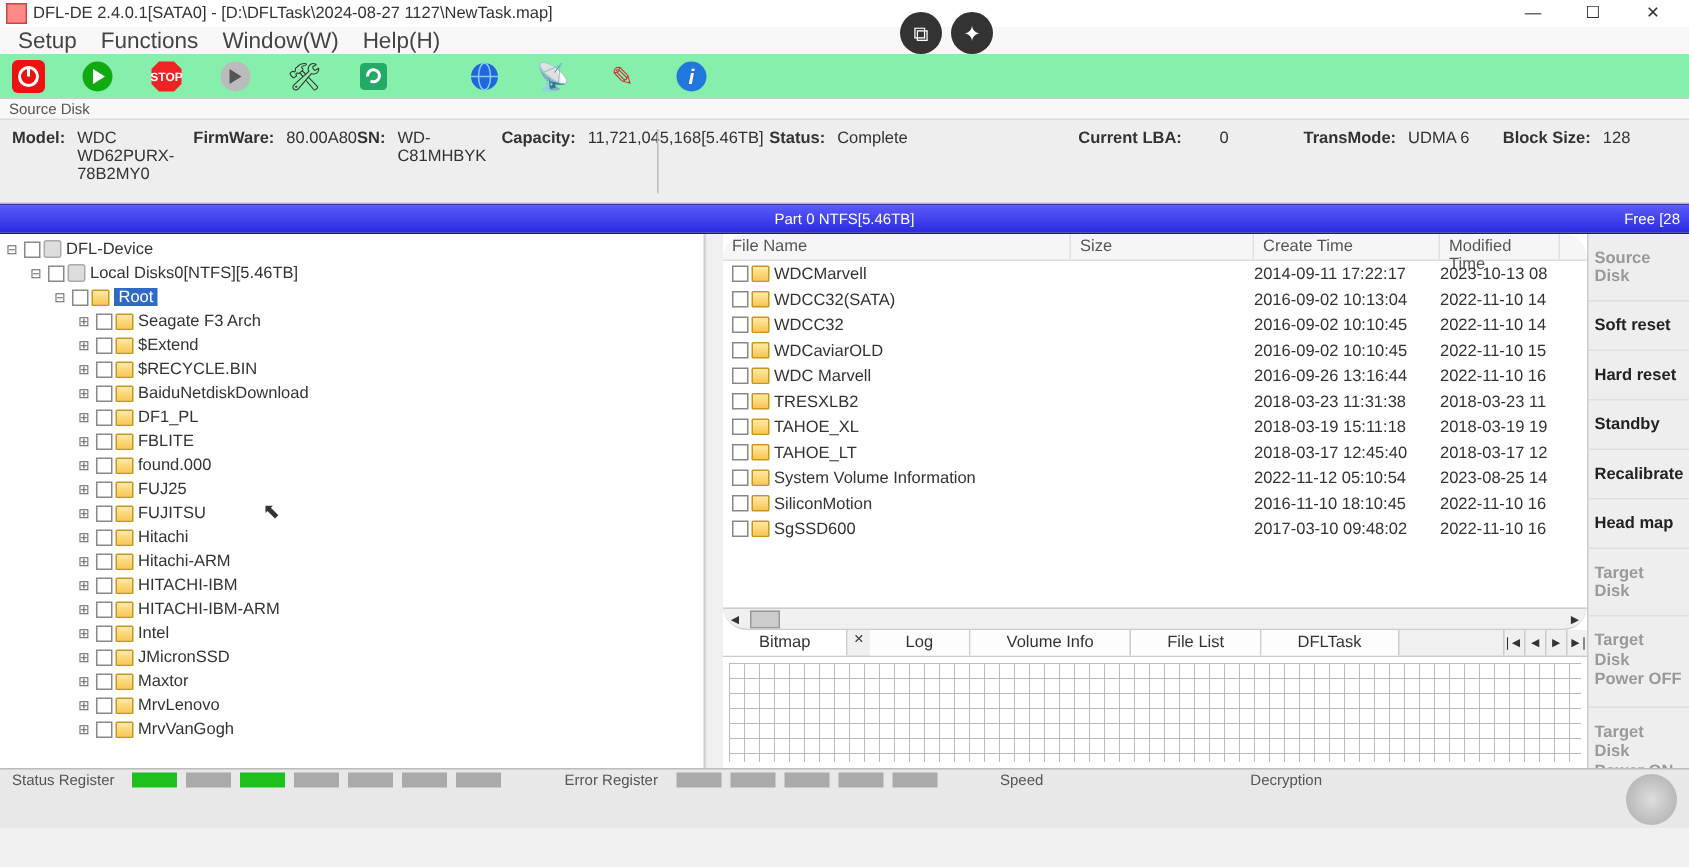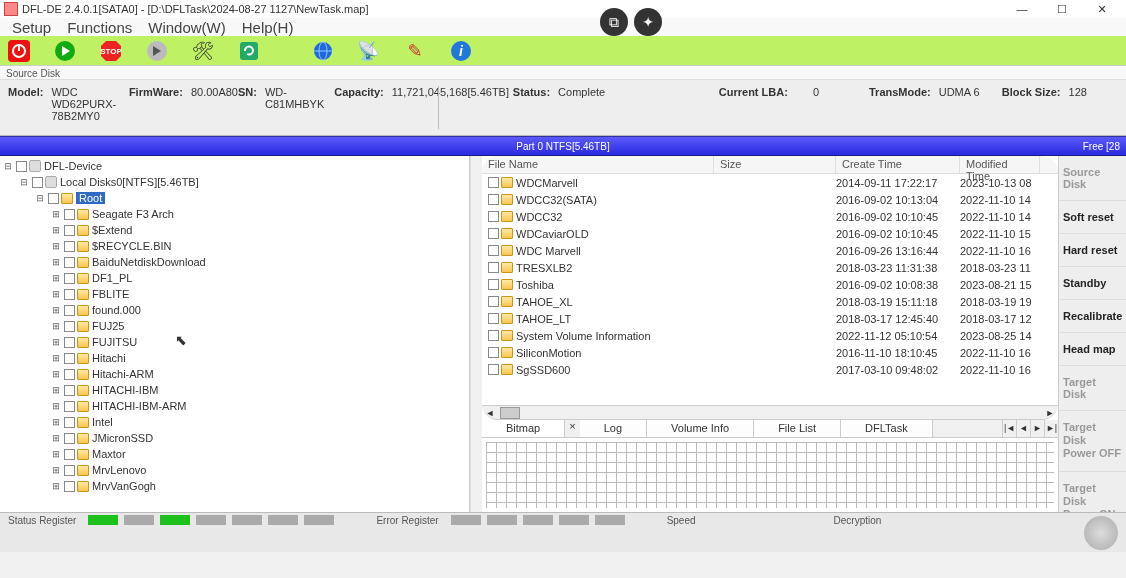--- a/index.html
+++ b/index.html
@@ -9,21 +9,21 @@
 .titlebar .ticon { width: 14px; height: 14px; margin-right: 4px; background: #f88; border: 1px solid #c44; }
 .titlebar .ttext { flex: 1; }
 .titlebar .wbtn { width: 40px; height: 18px; text-align: center; font-size: 11px; line-height: 18px; }
 
 .menubar { display: flex; align-items: center; height: 18px; background: #f8f8f8; padding: 0 4px; font-size: 15px; color: #444; }
 .menubar span { padding: 2px 8px; }
 
 .floating { position: absolute; top: 8px; left: 600px; display: flex; gap: 6px; }
 .floating .circ { width: 28px; height: 28px; border-radius: 50%; background: #333; display: flex; align-items: center; justify-content: center; color: #fff; font-size: 14px; }
 
-.toolbar { display: flex; align-items: center; height: 30px; background: #bef264; padding: 0 6px; gap: 20px; border-bottom: 1px solid #ccc; }
+.toolbar { display: flex; align-items: center; height: 30px; background: #86efac; padding: 0 6px; gap: 20px; border-bottom: 1px solid #ccc; }
 .tool { width: 26px; height: 26px; display: flex; align-items: center; justify-content: center; border-radius: 3px; font-size: 14px; }
 
 .srcdisk { font-size: 10px; padding: 2px 6px; background: #f8f8f8; color: #555; border-bottom: 1px solid #ddd; height: 14px; }
 
 .infopanel { display: flex; background: #eee; border-bottom: 1px solid #bbb; padding: 6px 8px; font-size: 11px; height: 56px; }
 .infocol { display: flex; flex-direction: row; gap: 10px; }
 .infocol .row { display: flex; gap: 8px; }
 .infocol .lbl { font-weight: bold; }
 .divider { width: 1px; background: #bbb; margin: 0 10px; }
 
@@ -393,30 +393,20 @@
           </div>
           <div class="frow">
             <div class="col-name">
               <span class="cbx"></span>
               <span class="fico"></span>
               <span>TRESXLB2</span>
             </div>
             <div class="col-size"></div>
             <div class="col-create">2018-03-23  11:31:38</div>
             <div class="col-mod">2018-03-23  11</div>
-          </div>
-          <div class="frow">
-            <div class="col-name">
-              <span class="cbx"></span>
-              <span class="fico"></span>
-              <span>Toshiba</span>
-            </div>
-            <div class="col-size"></div>
-            <div class="col-create">2016-09-02  10:08:38</div>
-            <div class="col-mod">2023-08-21  15</div>
           </div>
           <div class="frow">
             <div class="col-name">
               <span class="cbx"></span>
               <span class="fico"></span>
               <span>TAHOE_XL</span>
             </div>
             <div class="col-size"></div>
             <div class="col-create">2018-03-19  15:11:18</div>
             <div class="col-mod">2018-03-19  19</div>

